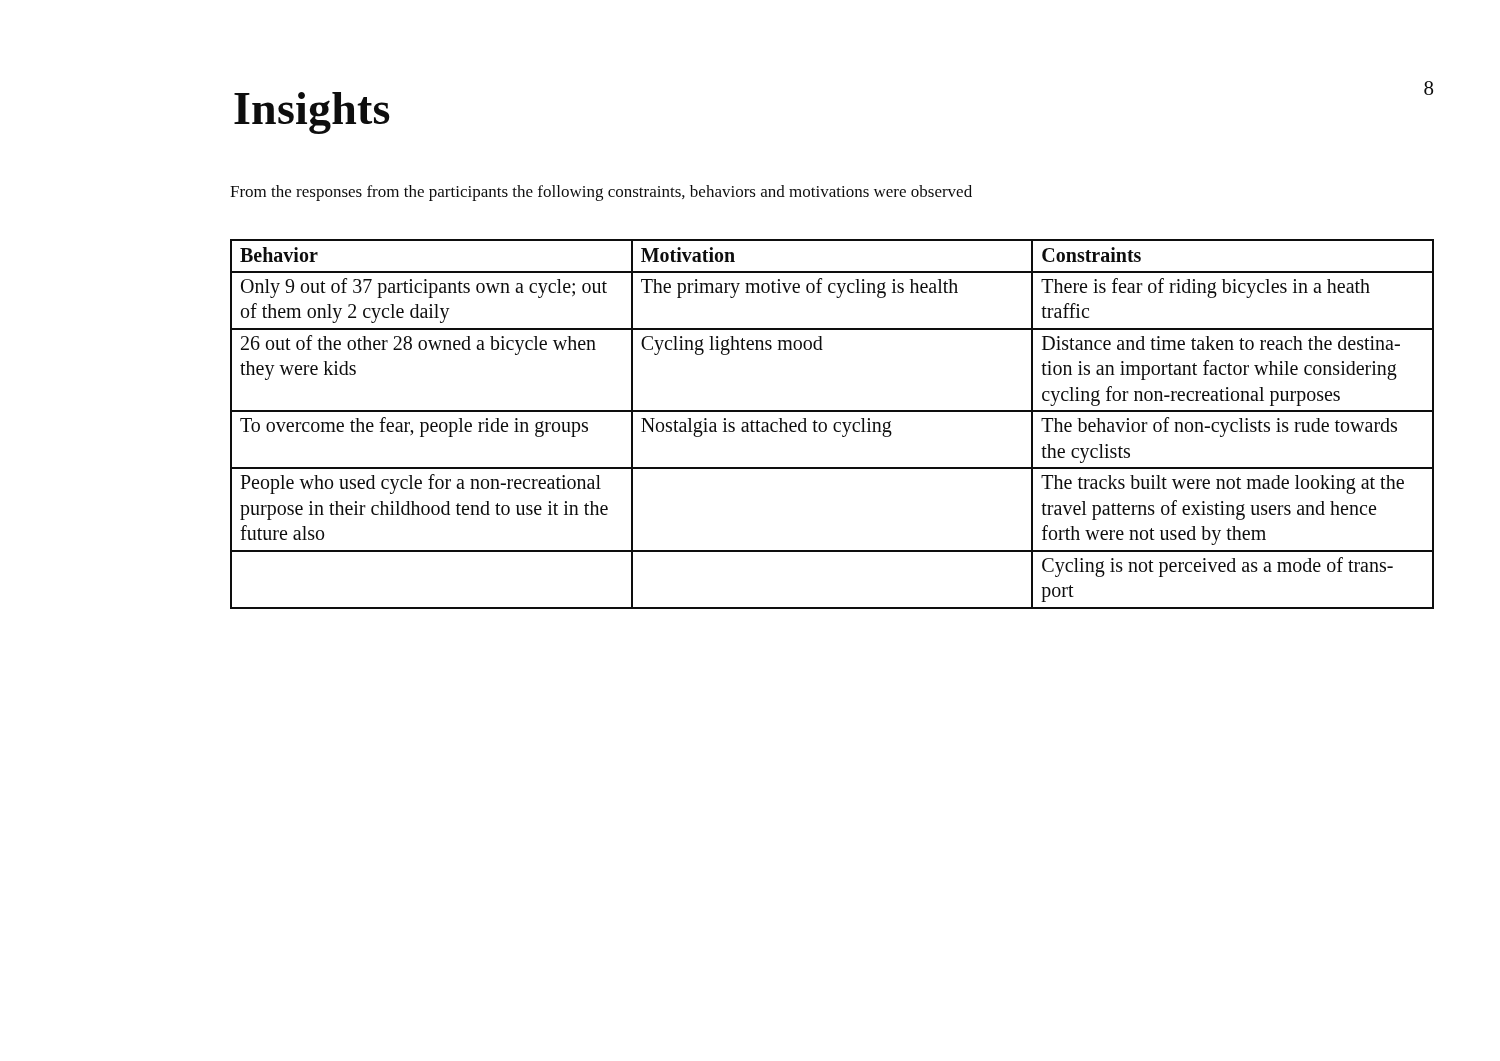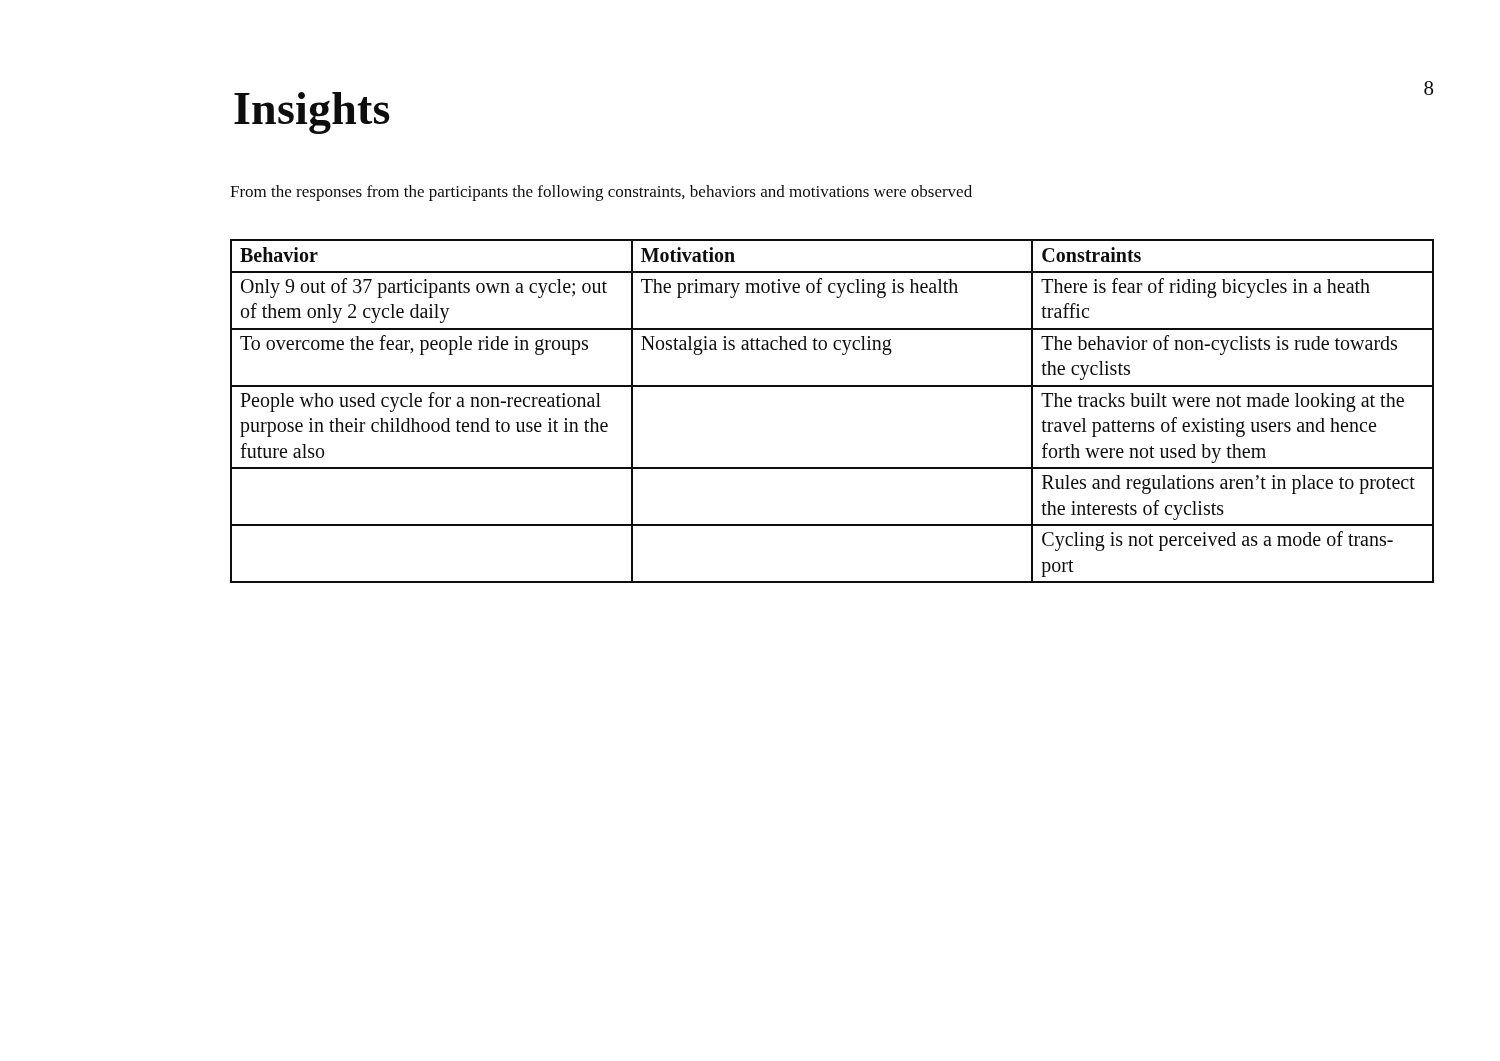--- a/index.html
+++ b/index.html
@@ -82,33 +82,33 @@
       <th>Constraints</th>
     </tr>
   </thead>
   <tbody>
     <tr>
       <td>Only 9 out of 37 participants own a cycle; out of them only 2 cycle daily</td>
       <td>The primary motive of cycling is health</td>
       <td>There is fear of riding bicycles in a heath traffic</td>
     </tr>
     <tr>
+      <td>26 out of the other 28 owned a bicycle when they were kids</td>
+      <td>Cycling lightens mood</td>
+      <td>Distance and time taken to reach the destina­tion is an important factor while considering cycling for non-recreational purposes</td>
+    </tr>
+    <tr>
       <td>To overcome the fear, people ride in groups</td>
       <td>Nostalgia is attached to cycling</td>
       <td>The behavior of non-cyclists is rude towards the cyclists</td>
     </tr>
     <tr>
       <td>People who used cycle for a non-recreational purpose in their childhood tend to use it in the future also</td>
       <td></td>
       <td>The tracks built were not made looking at the travel patterns of existing users and hence forth were not used by them</td>
     </tr>
     <tr>
       <td></td>
       <td></td>
-      <td>Rules and regulations aren’t in place to pro­tect the interests of cyclists</td>
-    </tr>
-    <tr>
-      <td></td>
-      <td></td>
       <td>Cycling is not perceived as a mode of trans­port</td>
     </tr>
   </tbody>
 </table>
 
 </body></html>

